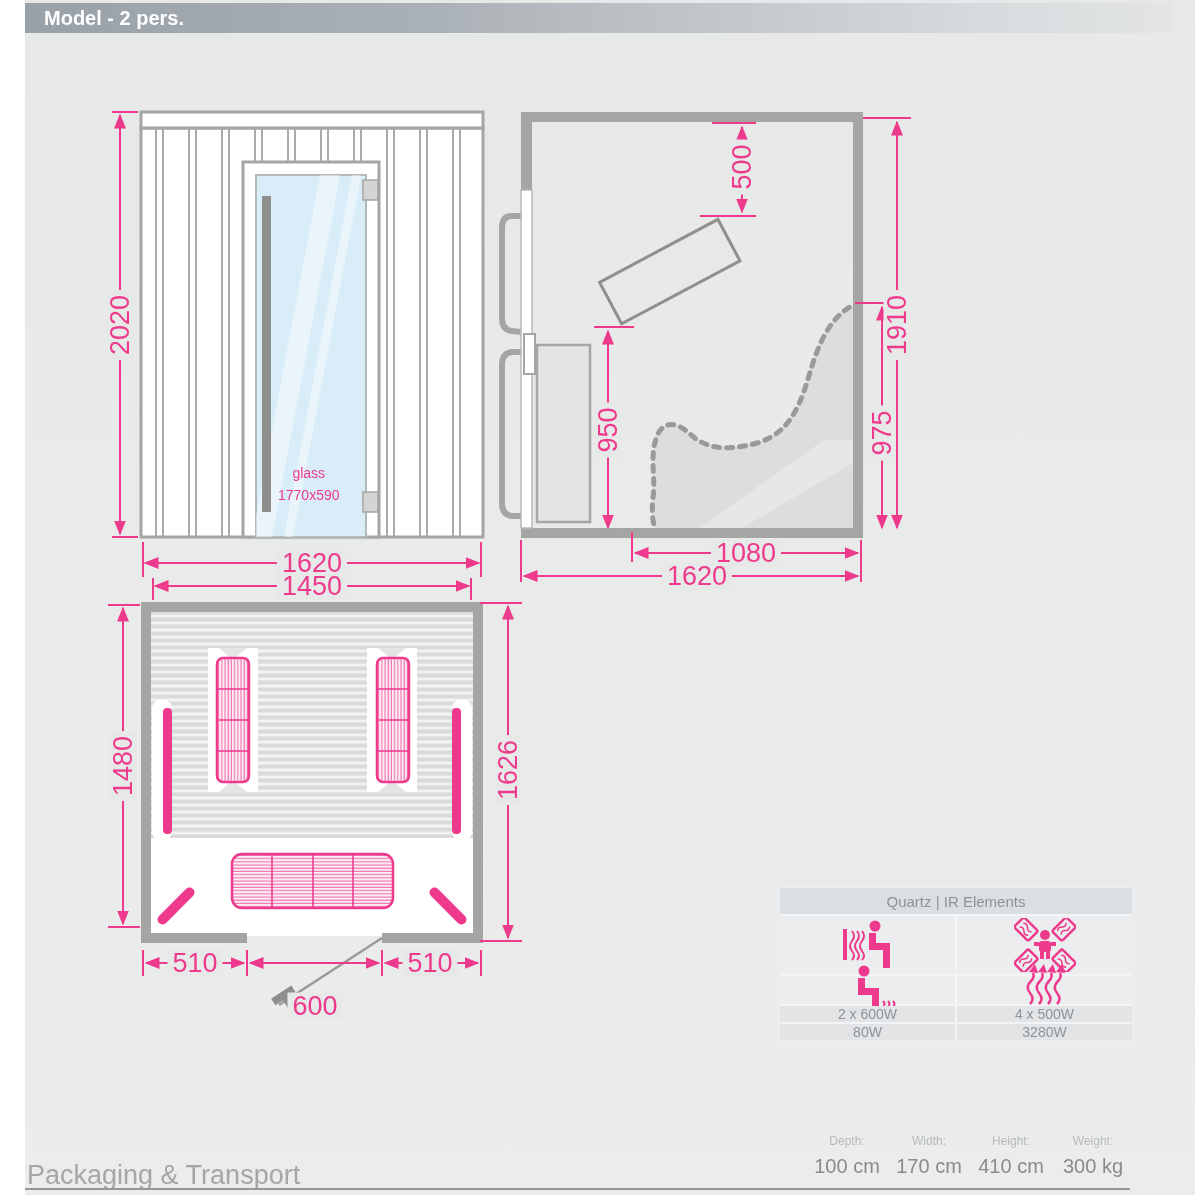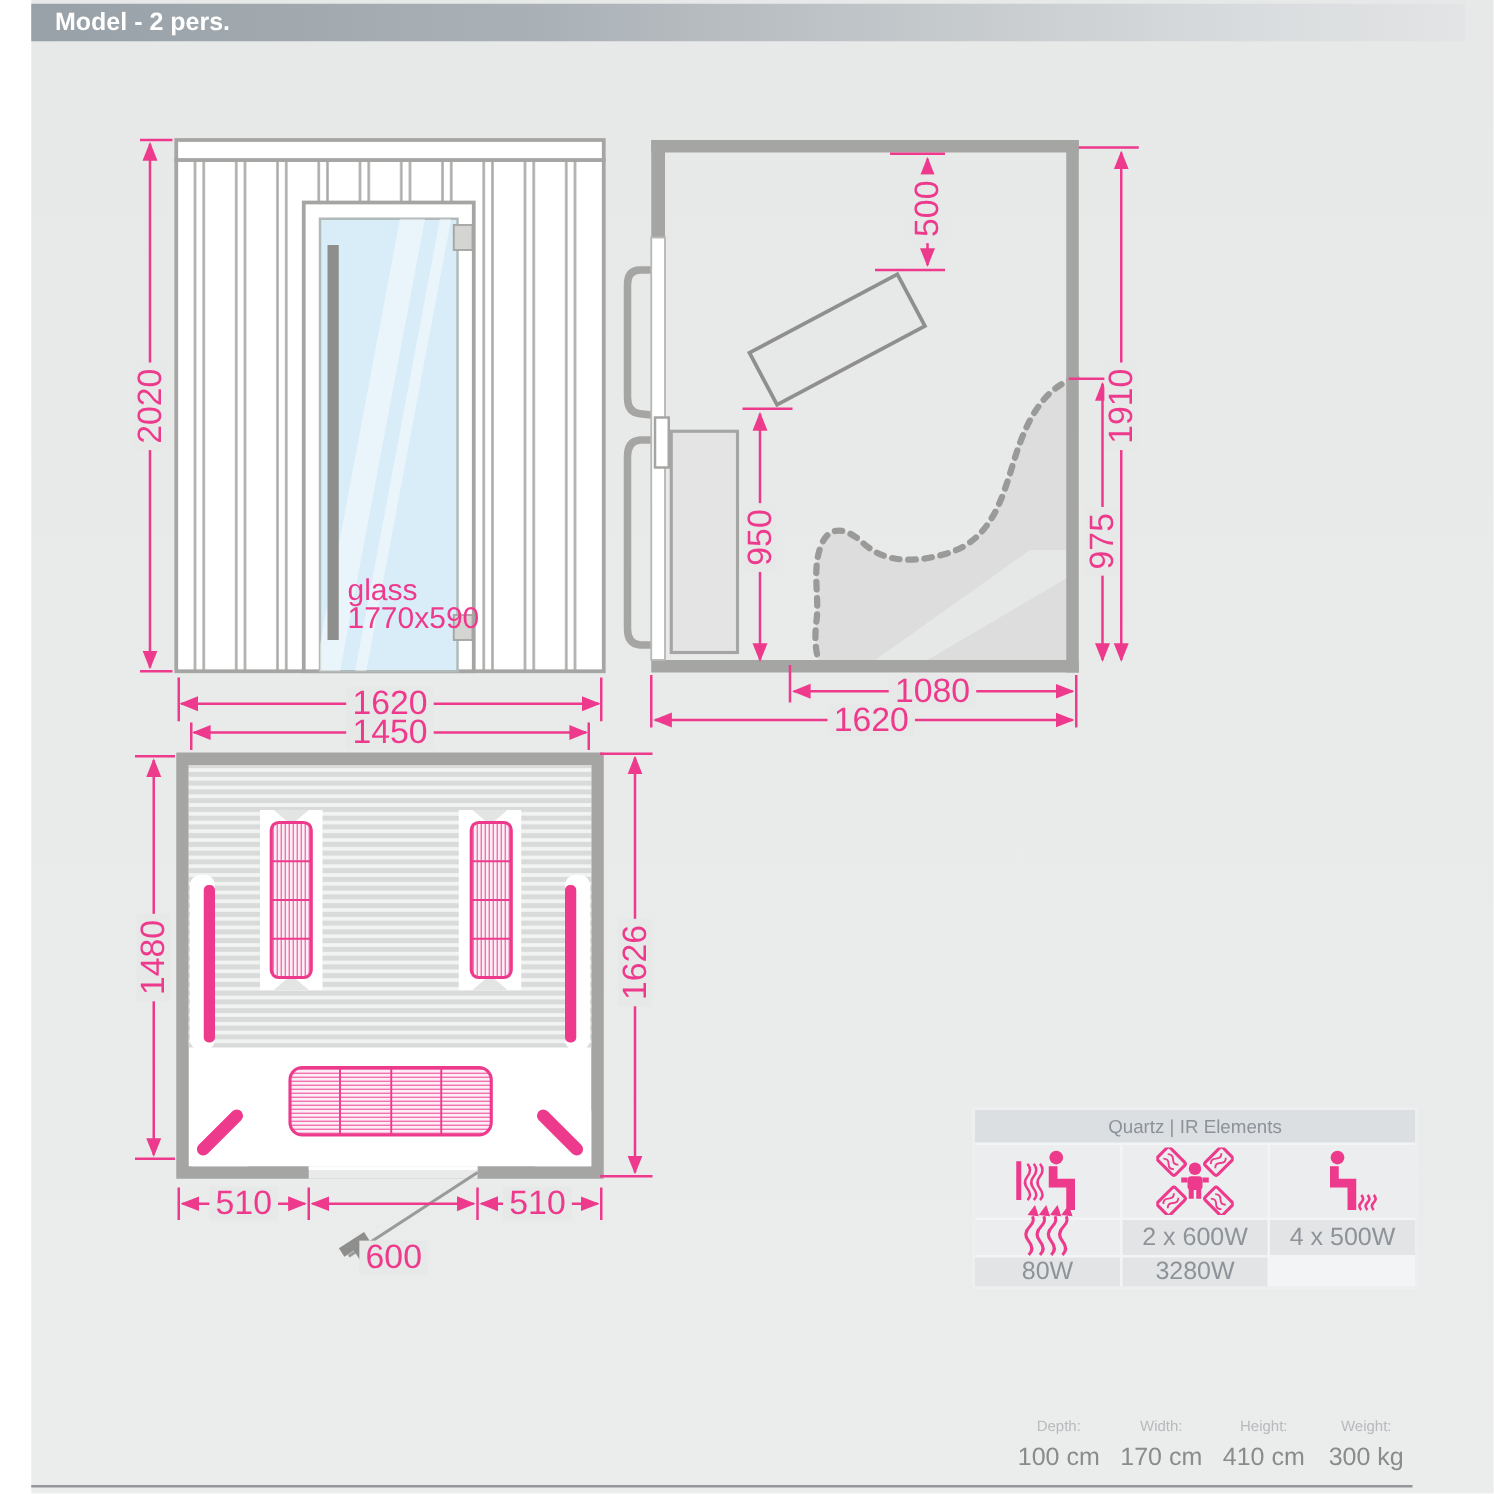--- a/index.html
+++ b/index.html
@@ -9,29 +9,29 @@
            background:linear-gradient(#e7e8e8,#ebecec);padding-left:26px;}
   .titlebar{position:absolute;left:0;top:3px;width:1147px;height:30px;
             background:linear-gradient(90deg,#98a1a8 0%,#aab1b6 35%,#d9dcde 85%,#e2e4e5 100%);
             color:#ffffff;font-size:20px;font-weight:bold;line-height:30px;padding-left:19px;
             box-sizing:border-box;}
   svg.draw{position:absolute;left:0;top:0;}
   .dim-label{position:absolute;color:#ee3a8c;font-size:27px;line-height:27px;
              background:#e7e8e8;padding:0 5px;white-space:nowrap;
              transform:translate(-50%,-50%);}
   .dim-label.rot{transform:translate(-50%,-50%) rotate(-90deg);}
-  .glass-label{position:absolute;color:#ee3a8c;font-size:24px;line-height:22px;background:transparent;}
+  .glass-label{position:absolute;color:#ee3a8c;font-size:14px;line-height:22px;background:transparent;text-align:center;}
   
   .spec-table{position:absolute;left:753px;top:886px;width:352px;
-              display:grid;grid-template-columns:repeat(3,1fr);grid-template-rows:26px 58px 28px;
+              display:grid;grid-template-columns:repeat(2,1fr);grid-template-rows:26px 58px 28px;
               gap:2px;background:#f3f4f5;border:2px solid #eceeef;}
   .spec-header{grid-column:1/-1;background:#dbdfe2;color:#8b929a;font-size:15px;
                display:flex;align-items:center;justify-content:center;}
   .spec-icon-cell{background:#ebedee;display:flex;align-items:center;justify-content:center;}
-  .spec-value-cell{background:#e2e4e5;color:#8d9399;font-size:20px;
+  .spec-value-cell{background:#e2e4e5;color:#8d9399;font-size:14px;
                    display:flex;align-items:center;justify-content:center;}
   
   .pack-title{position:absolute;left:2px;top:1160px;color:#a4a6a8;font-size:27px;}
   .footer-rule{position:absolute;left:0;top:1188px;width:1105px;height:2px;background:#94969a;}
   .specs{position:absolute;left:781px;top:1134px;display:grid;grid-template-columns:repeat(4,82px);}
   .specs .lab{color:#b7babc;font-size:12px;text-align:center;}
   .specs .val{color:#898b8d;font-size:20px;font-weight:normal;text-align:center;margin-top:7px;}
 </style>
 </head>
 <body>
@@ -303,20 +303,21 @@
         </g>
       </svg>
     </div>
 
     <div class="spec-value-cell">2 x 600W</div>
     <div class="spec-value-cell">4 x 500W</div>
     <div class="spec-value-cell">80W</div>
     <div class="spec-value-cell">3280W</div>
   </div>
 
+  <div class="pack-title">Packaging &amp; Transport</div>
   <div class="footer-rule"></div>
   <div class="specs">
     <div class="lab">Depth:</div>
     <div class="lab">Width:</div>
     <div class="lab">Height:</div>
     <div class="lab">Weight:</div>
     <div class="val">100 cm</div>
     <div class="val">170 cm</div>
     <div class="val">410 cm</div>
     <div class="val">300 kg</div>

